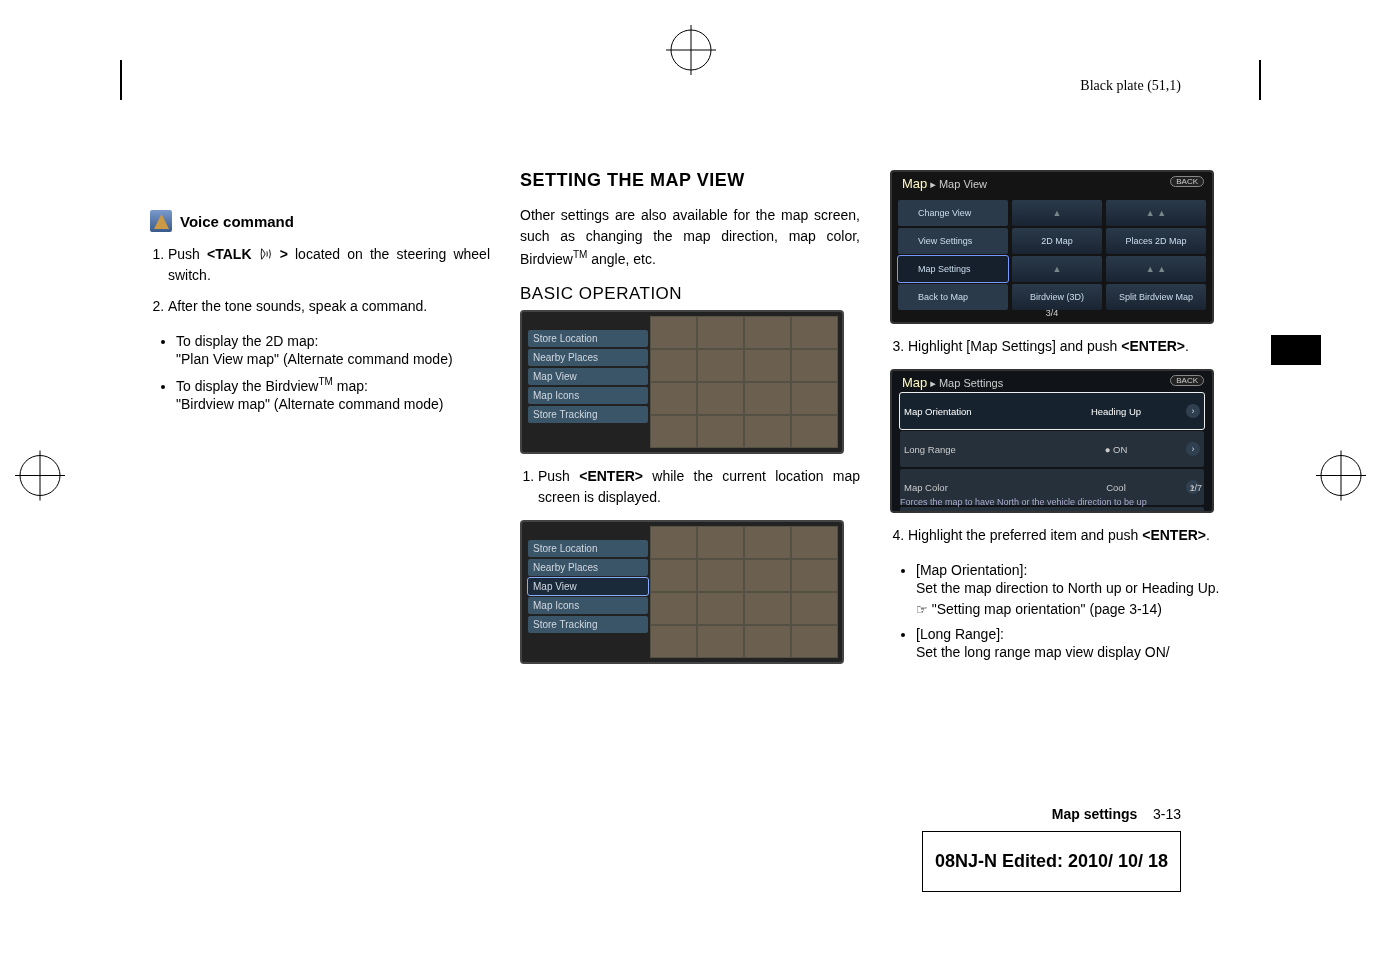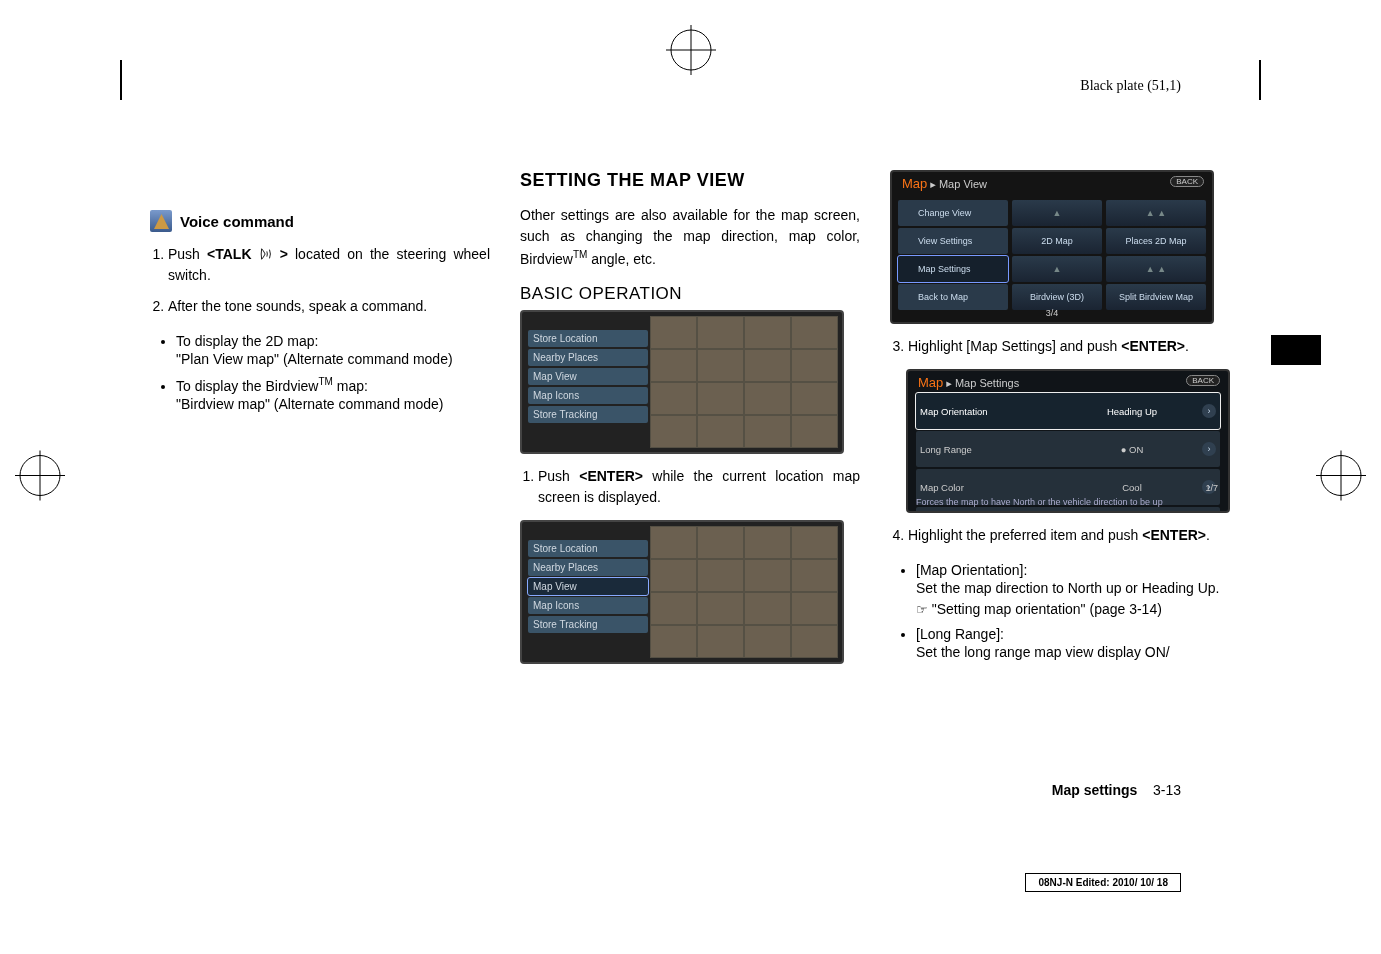--- a/index.html
+++ b/index.html
@@ -156,21 +156,21 @@
     background: #141414;
     border-radius: 4px;
     border: 2px solid #333;
     margin: 0 0 10px 0;
     color: #ccc;
     font-size: 10px;
     position: relative;
     overflow: hidden;
   }
   .mv-title { position: absolute; left: 10px; top: 4px; font-size: 11px; }
-  .mv-title .Map { color: #f97316; font-size: 13px; }
+  .mv-title .Map { color: #fef9c3; font-size: 13px; }
   .mv-grid {
     position: absolute;
     left: 6px; top: 28px;
     display: grid;
     grid-template-columns: 110px 90px 100px;
     grid-auto-rows: 26px;
     gap: 2px 4px;
   }
   .mv-cell {
     background: linear-gradient(#2a3a4a,#1a2432);
@@ -182,21 +182,21 @@
   .mv-cell.sel { background: #15202c; outline: 1px solid #79f; }
   .mv-cell.dim { color: #788; }
   .mv-pg { position: absolute; bottom: 4px; left: 50%; transform: translateX(-50%); font-size: 9px; }
 
   
   .ms-shot {
     width: 320px; height: 140px;
     background: #101418;
     border-radius: 4px;
     border: 2px solid #333;
-    margin: 0 0 10px 16px;
+    margin: 0 0 10px 0;
     color: #ccc;
     font-size: 10px;
     position: relative;
     overflow: hidden;
   }
   .ms-row {
     display: grid;
     grid-template-columns: 150px 1fr 22px;
     align-items: center;
     height: 36px;
@@ -216,31 +216,31 @@
     align-items: center; justify-content: center;
     font-size: 9px; color: #cde;
     margin-left: auto;
   }
 
   .sect-head { font-size: 15px; margin: 6px 0 4px 0; }
   .ref-icon::before { content: "☞"; font-size: 13px; margin-right: 4px; }
   .footer {
     position: absolute;
     right: 200px;
-    bottom: 156px;
+    bottom: 132px;
     font-size: 14px;
   }
   .footer .b { font-weight: bold; }
   .edit-box {
     position: absolute;
     right: 200px;
     bottom: 62px;
     border: 1.5px solid #000;
-    padding: 3px 12px;
-    font-size: 10px;
+    padding: 19px 12px;
+    font-size: 18px;
     font-weight: bold;
   }
 </style>
 </head>
 <body>
 <div class="sheet">
 
   <div class="header-right">Black plate (51,1)</div>
 
   <div class="crop-top">

